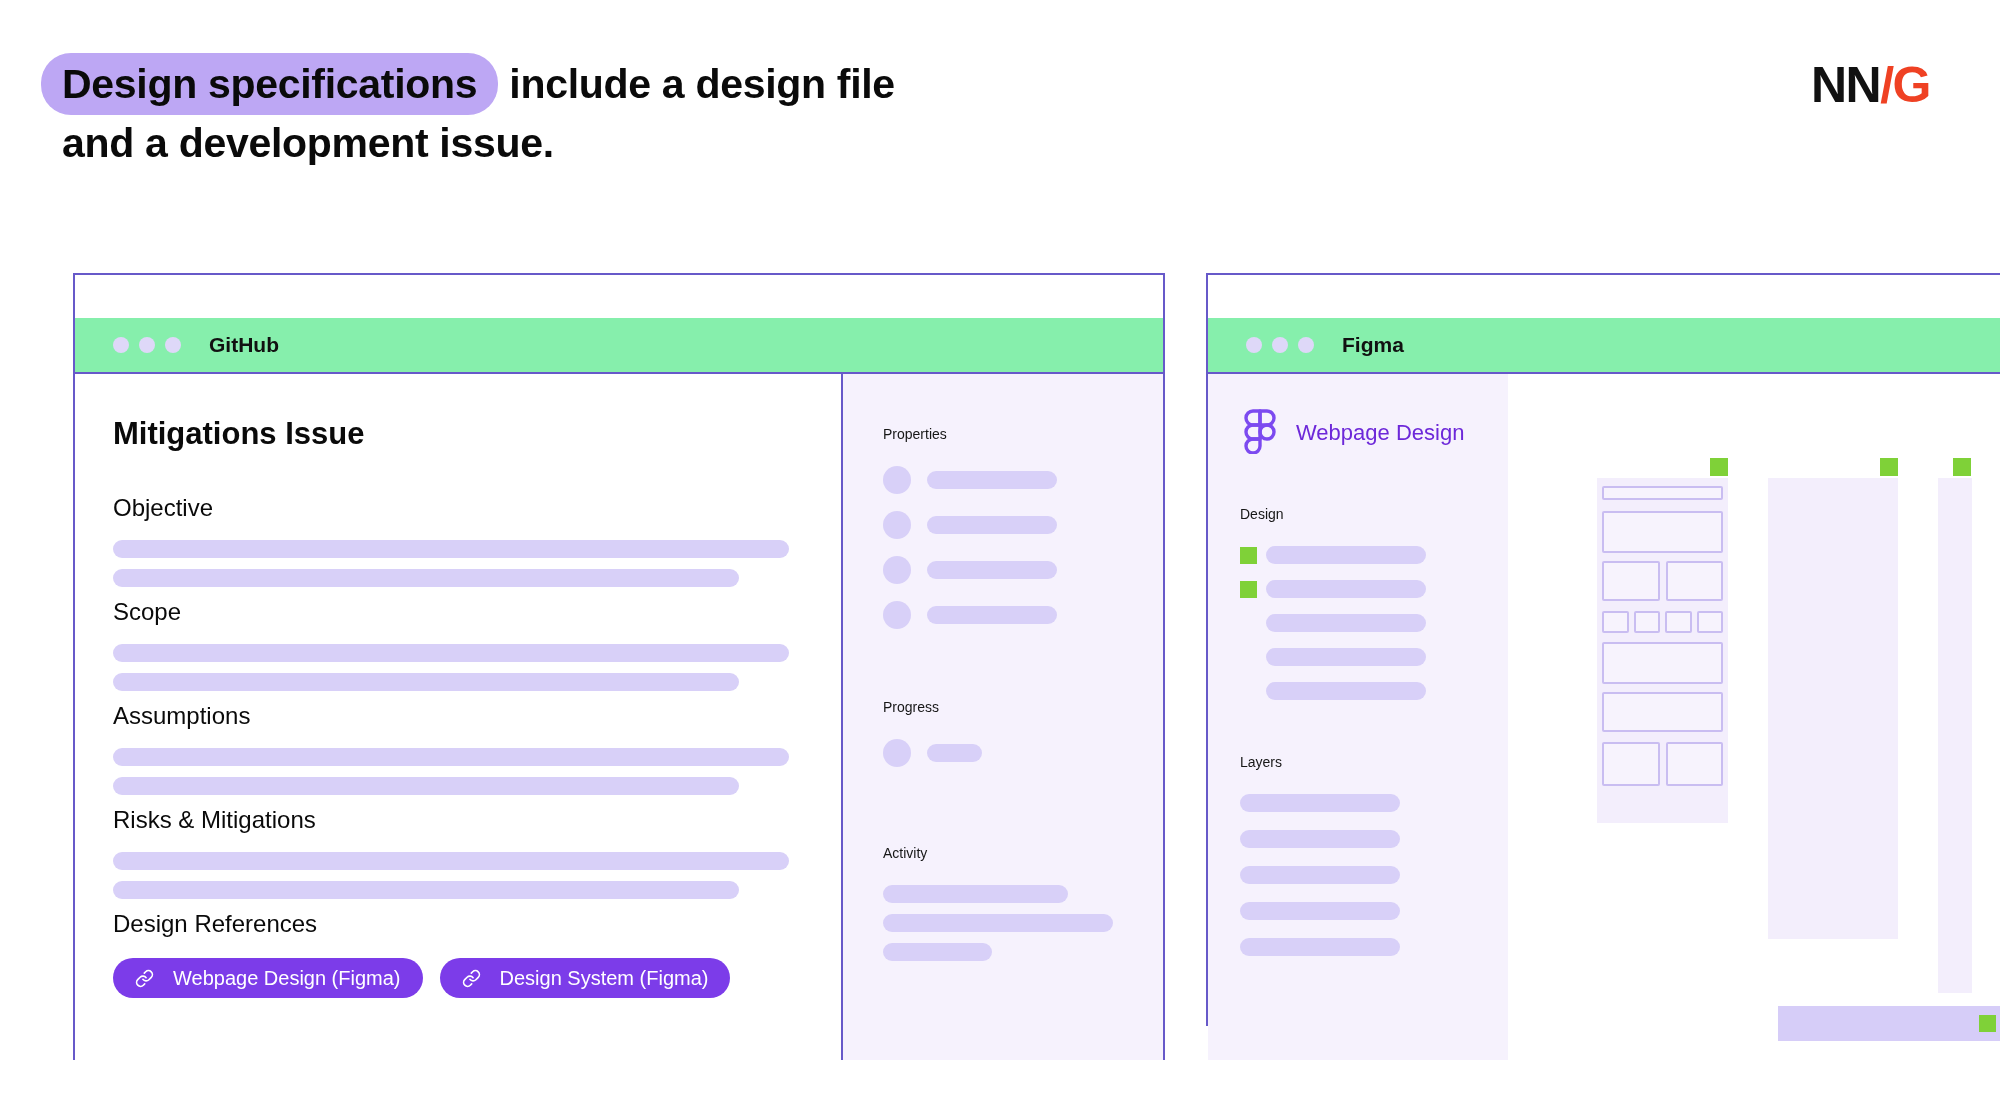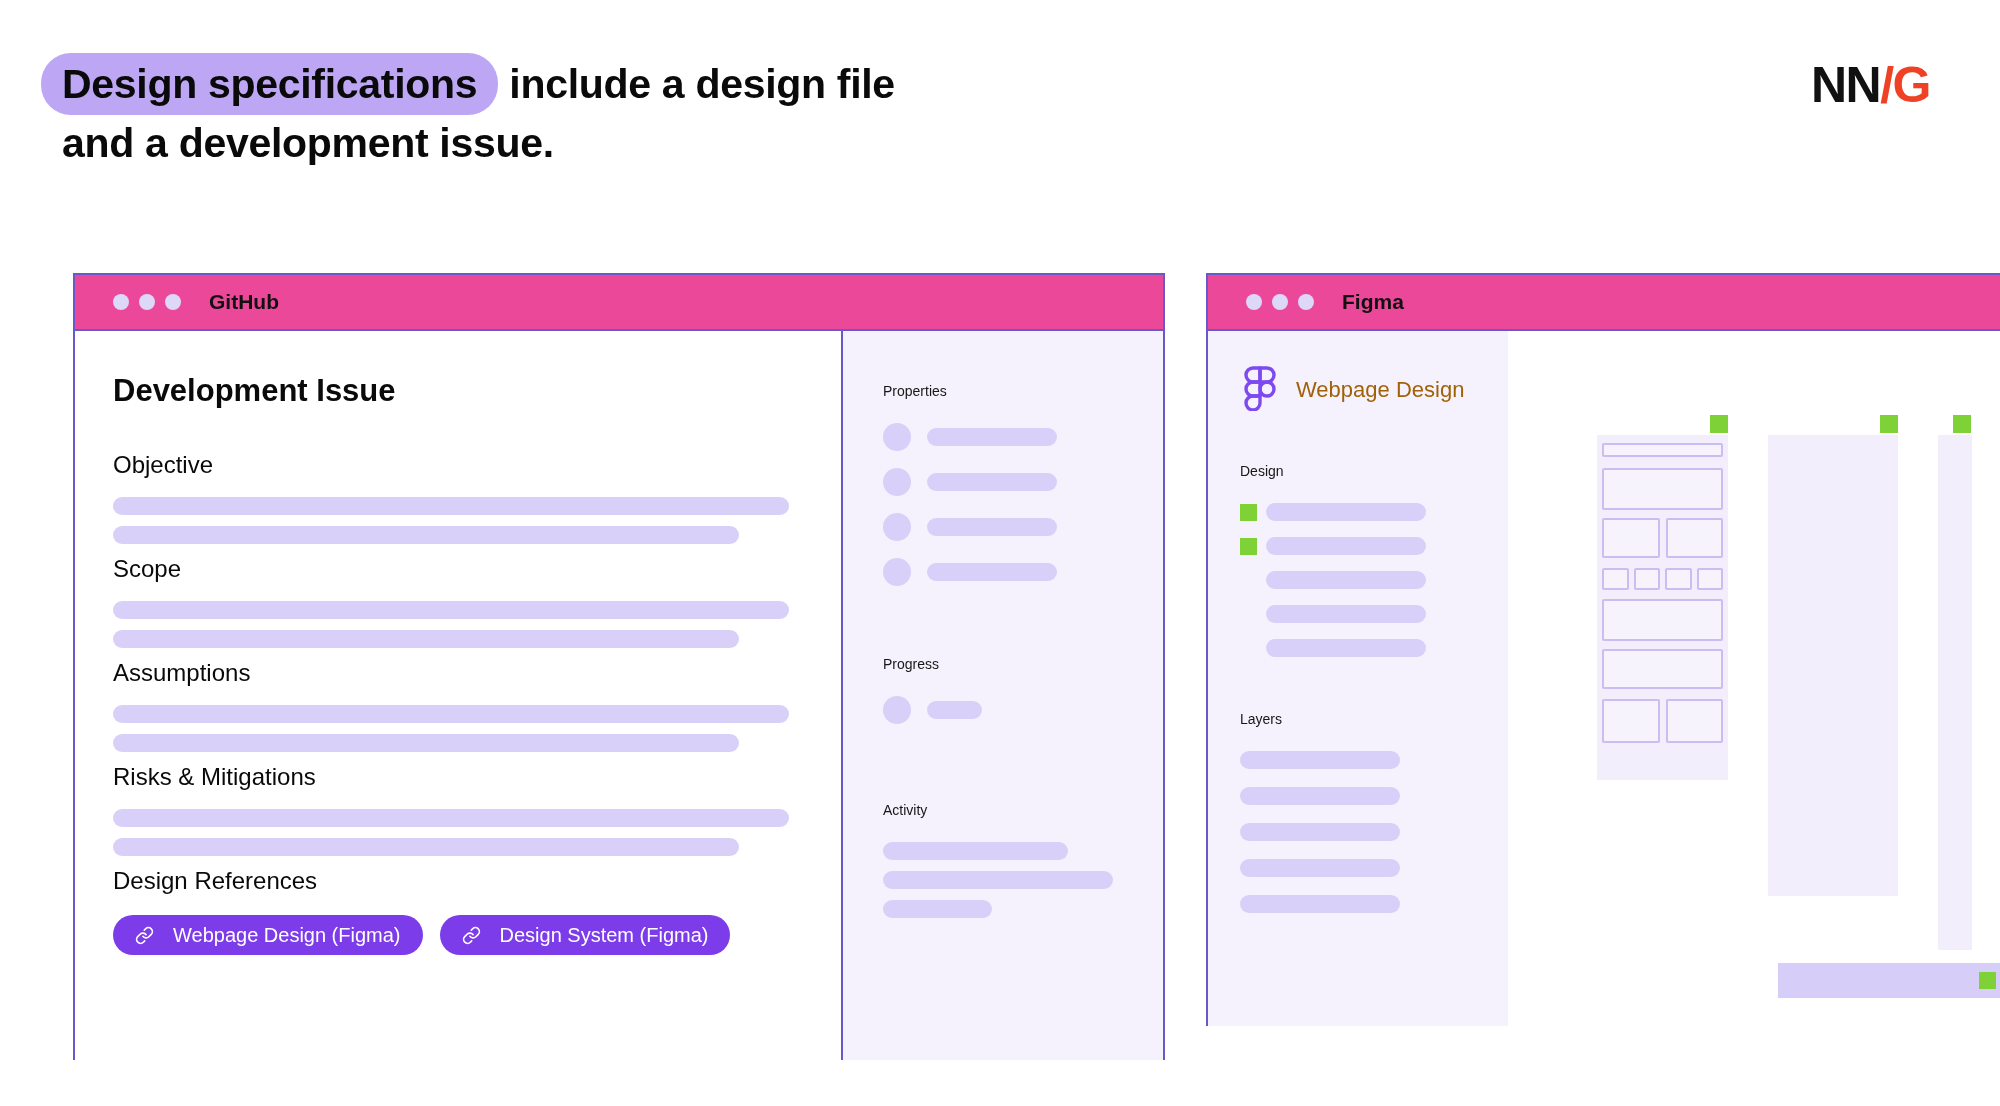--- a/index.html
+++ b/index.html
@@ -16,21 +16,21 @@
   .nng { position:absolute; right:70px; top:56px; font-size:50px; font-weight:700;
          letter-spacing:-1.5px; color:#111; }
   .nng .red { color:#ef4123; }
 
   
   .window { position:absolute; background:#fff; border:2px solid #6759c9; }
   .win-gh { left:73px; top:273px; width:1092px; height:920px; }
   .win-fg { left:1206px; top:273px; width:802px; height:753px; }
 
   .titlebar { height:56px; border-bottom:2px solid #6759c9; display:flex; align-items:center;
-              padding-left:38px; background:#ec4899; }
+              padding-left:38px; background:#86efac;margin-top:43px; }
   .dots { display:flex; gap:10px; margin-right:28px; }
   .dot { width:16px; height:16px; border-radius:50%; background:#ded8f8; }
   .win-title { font-size:21px; font-weight:600; color:#111; }
 
   
   .gh-body { display:flex; height:862px; }
   .gh-main { width:766px; padding:42px 0 0 38px; }
   .gh-heading { font-size:31px; font-weight:600; line-height:36px; margin-bottom:42px; color:#0a0a0a; }
   .section { }
   .section-label { font-size:24px; font-weight:500; line-height:28px; margin-bottom:18px; color:#0a0a0a; }
@@ -53,21 +53,21 @@
   .prop-bar.small { width:55px; }
   .mt-progress { margin-top:70px; }
   .mt-activity { margin-top:78px; }
   .act-bar { height:18px; border-radius:9px; background:#d8d0f8; margin-bottom:11px; }
   .act-1 { width:185px; } .act-2 { width:230px; } .act-3 { width:109px; }
 
   
   .fg-body { display:flex; height:695px; }
   .fg-panel { width:300px; background:#f6f2fd; padding:34px 0 0 32px; }
   .file-header { display:flex; align-items:center; gap:16px; margin-bottom:48px; }
-  .file-name { font-size:22px; font-weight:500; color:#a16207; }
+  .file-name { font-size:22px; font-weight:500; color:#6d28d9; }
   .fg-row { display:flex; align-items:center; margin-bottom:16px; height:18px; }
   .green-sq { width:17px; height:17px; background:#7fd138; margin-right:9px; flex:none; }
   .row-bar { width:160px; height:18px; border-radius:9px; background:#d8d0f8; }
   .fg-row.no-sq { padding-left:26px; }
   .mt-layers { margin-top:54px; }
   .layer-bar { width:160px; height:18px; border-radius:9px; background:#d8d0f8; margin-bottom:18px; }
 
   .fg-canvas { flex:1; position:relative; background:#fff; }
   .handle { position:absolute; width:18px; height:18px; background:#7fd138; }
 
@@ -107,21 +107,21 @@
       <div class="dots">
         <span class="dot"></span>
         <span class="dot"></span>
         <span class="dot"></span>
       </div>
       <span class="win-title">GitHub</span>
     </div>
 
     <div class="gh-body">
       <div class="gh-main">
-        <div class="gh-heading">Development Issue</div>
+        <div class="gh-heading">Mitigations Issue</div>
 
         <div class="section">
           <div class="section-label">Objective</div>
           <div class="bar bar-long"></div>
           <div class="bar bar-short"></div>
         </div>
 
         <div class="section">
           <div class="section-label">Scope</div>
           <div class="bar bar-long"></div>

